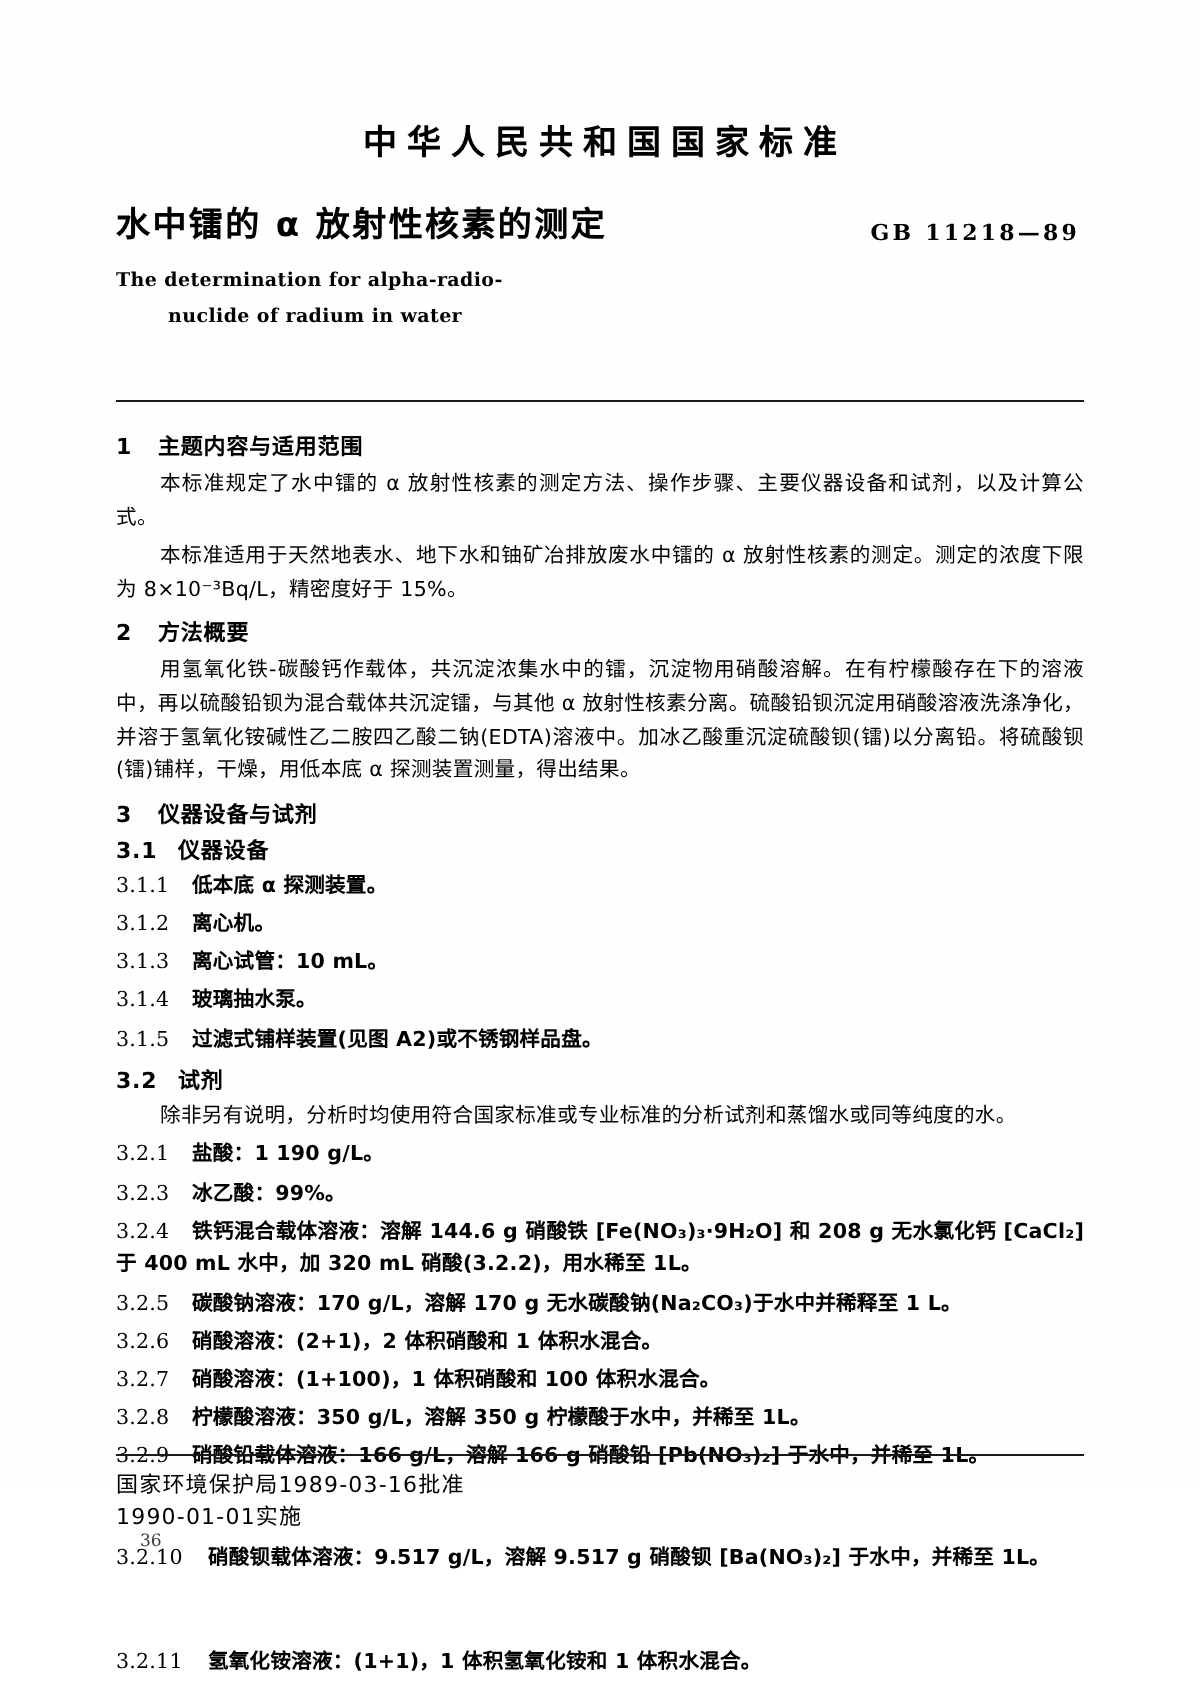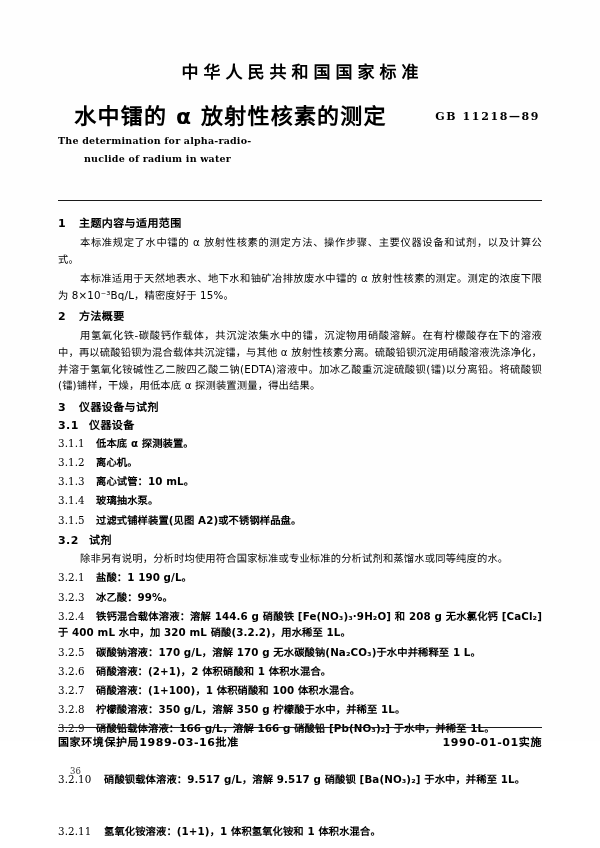--- a/index.html
+++ b/index.html
@@ -45,22 +45,22 @@
   .title-row {
     position: relative;
     margin-top: 21px;
     height: 28px;
   }
   .doc-title {
     position: absolute;
     left: 0;
     top: 0;
     width: 345px;
-    text-align: center;
-    font-size: 22px;
+    text-align: left;
+    font-size: 17px;
     font-weight: bold;
     letter-spacing: 1.2px;
     line-height: 1.25;
   }
   .std-code {
     position: absolute;
     right: 2px;
     top: 7px;
     font-size: 11px;
     font-weight: bold;
@@ -158,22 +158,23 @@
 
   
   .footer {
     position: absolute;
     left: 58px;
     top: 733px;
     width: 484px;
     display: flex;
     justify-content: space-between;
     font-size: 11px;
-    font-weight: bold;
+    font-weight: normal;
     letter-spacing: 0.6px;
+    flex-direction: column;
   }
   .page-no {
     position: absolute;
     left: 70px;
     top: 766px;
     font-size: 8.5px;
     font-family: "DejaVu Serif", "Liberation Serif", serif;
     color: #3a3a3a;
   }
 </style>

